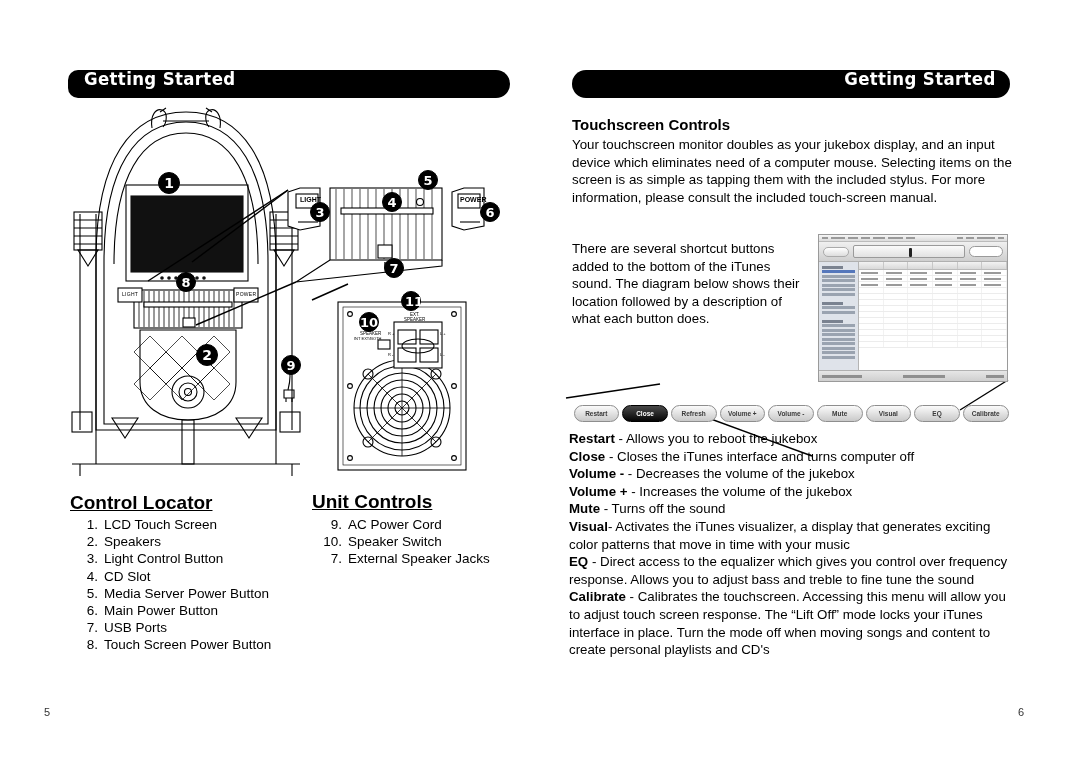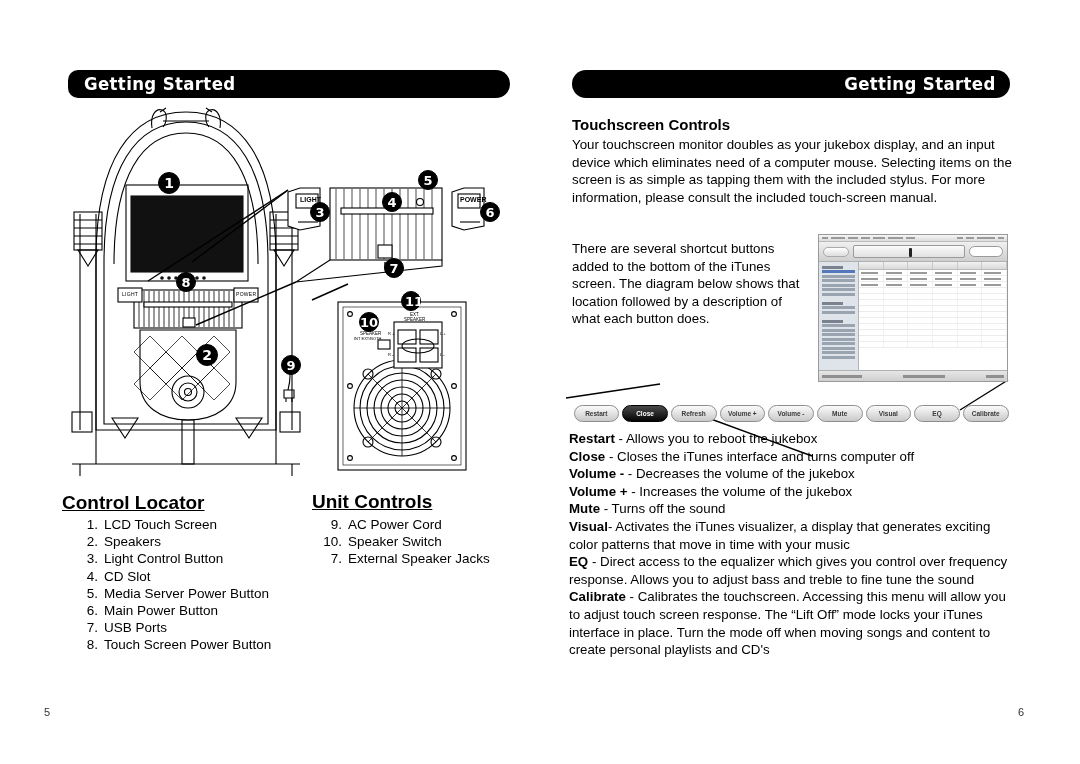--- a/index.html
+++ b/index.html
@@ -12,21 +12,21 @@
     overflow: hidden;
   }
   .page { position: relative; width: 1080px; height: 764px; background:#fff; }
 
   
   .banner {
     position: absolute;
     height: 28px;
     background: #000;
     display: flex;
-    align-items: center;
+    align-items: flex-start;
   }
   .banner-left  { left: 68px;  top: 70px; width: 442px; border-radius: 10px 14px 14px 10px; justify-content: flex-start; padding-left: 16px; }
   .banner-right { left: 572px; top: 70px; width: 438px; border-radius: 14px 14px 14px 14px; justify-content: flex-end;   padding-right: 14px; }
   .banner-text {
     color: #fff;
     font-family: "DejaVu Sans", sans-serif;
     font-weight: bold;
     font-size: 18px;
     letter-spacing: 0.4px;
     line-height: 1;
@@ -329,21 +329,21 @@
   <div style="position:absolute;left:460px;top:196px;font-size:7px;font-weight:bold;font-family:'Liberation Sans',sans-serif;">POWER</div>
   <div style="position:absolute;left:360px;top:331px;font-size:4.5px;font-family:'Liberation Sans',sans-serif;">SPEAKER</div>
   <div style="position:absolute;left:354px;top:336px;font-size:4px;font-family:'Liberation Sans',sans-serif;">INT EXT/BOTH</div>
   <div style="position:absolute;left:410px;top:312px;font-size:4.5px;font-family:'Liberation Sans',sans-serif;">EXT.</div>
   <div style="position:absolute;left:404px;top:317px;font-size:4.5px;font-family:'Liberation Sans',sans-serif;">SPEAKER</div>
   <div style="position:absolute;left:388px;top:331px;font-size:4px;font-family:'Liberation Sans',sans-serif;">R +</div>
   <div style="position:absolute;left:440px;top:331px;font-size:4px;font-family:'Liberation Sans',sans-serif;">L +</div>
   <div style="position:absolute;left:388px;top:352px;font-size:4px;font-family:'Liberation Sans',sans-serif;">R -</div>
   <div style="position:absolute;left:440px;top:352px;font-size:4px;font-family:'Liberation Sans',sans-serif;">L -</div>
 
-  <div class="sec-head" style="left:62px; top:492px;">Control Locator</div>
+  <div class="sec-head" style="left:70px; top:492px;">Control Locator</div>
   <div class="list" style="left:78px; top:516px;">
     <div class="row">
         <span class="num">1.</span>
         <span class="lbl">LCD Touch Screen</span>
       </div>
     <div class="row">
         <span class="num">2.</span>
         <span class="lbl">Speakers</span>
       </div>
     <div class="row">
@@ -383,21 +383,21 @@
         <span class="lbl">Speaker Switch</span>
       </div>
     <div class="row">
         <span class="num">7.</span>
         <span class="lbl">External Speaker Jacks</span>
       </div>
   </div>
 
   <div class="r-head">Touchscreen Controls</div>
   <div class="r-para" id="para-intro">Your touchscreen monitor doubles as your jukebox display, and an input device which eliminates need of a computer mouse.  Selecting items on the screen is as simple as tapping them with the included stylus.  For more information, please consult the included touch-screen manual.</div>
-  <div class="r-para" id="para-short">There are several shortcut buttons added to the bottom of the iTunes screen.  The diagram below shows that location followed by a description of what each button does.</div>
+  <div class="r-para" id="para-short">There are several shortcut buttons added to the bottom of the iTunes sound.  The diagram below shows their location followed by a description of what each button does.</div>
 
   <div class="itunes">
     <div class="it-menubar">
       <i style="width:6px"></i>
         <i style="width:14px"></i>
         <i style="width:10px"></i>
         <i style="width:9px"></i>
       <i style="width:12px"></i>
         <i style="width:15px"></i>
         <i style="width:9px"></i>

